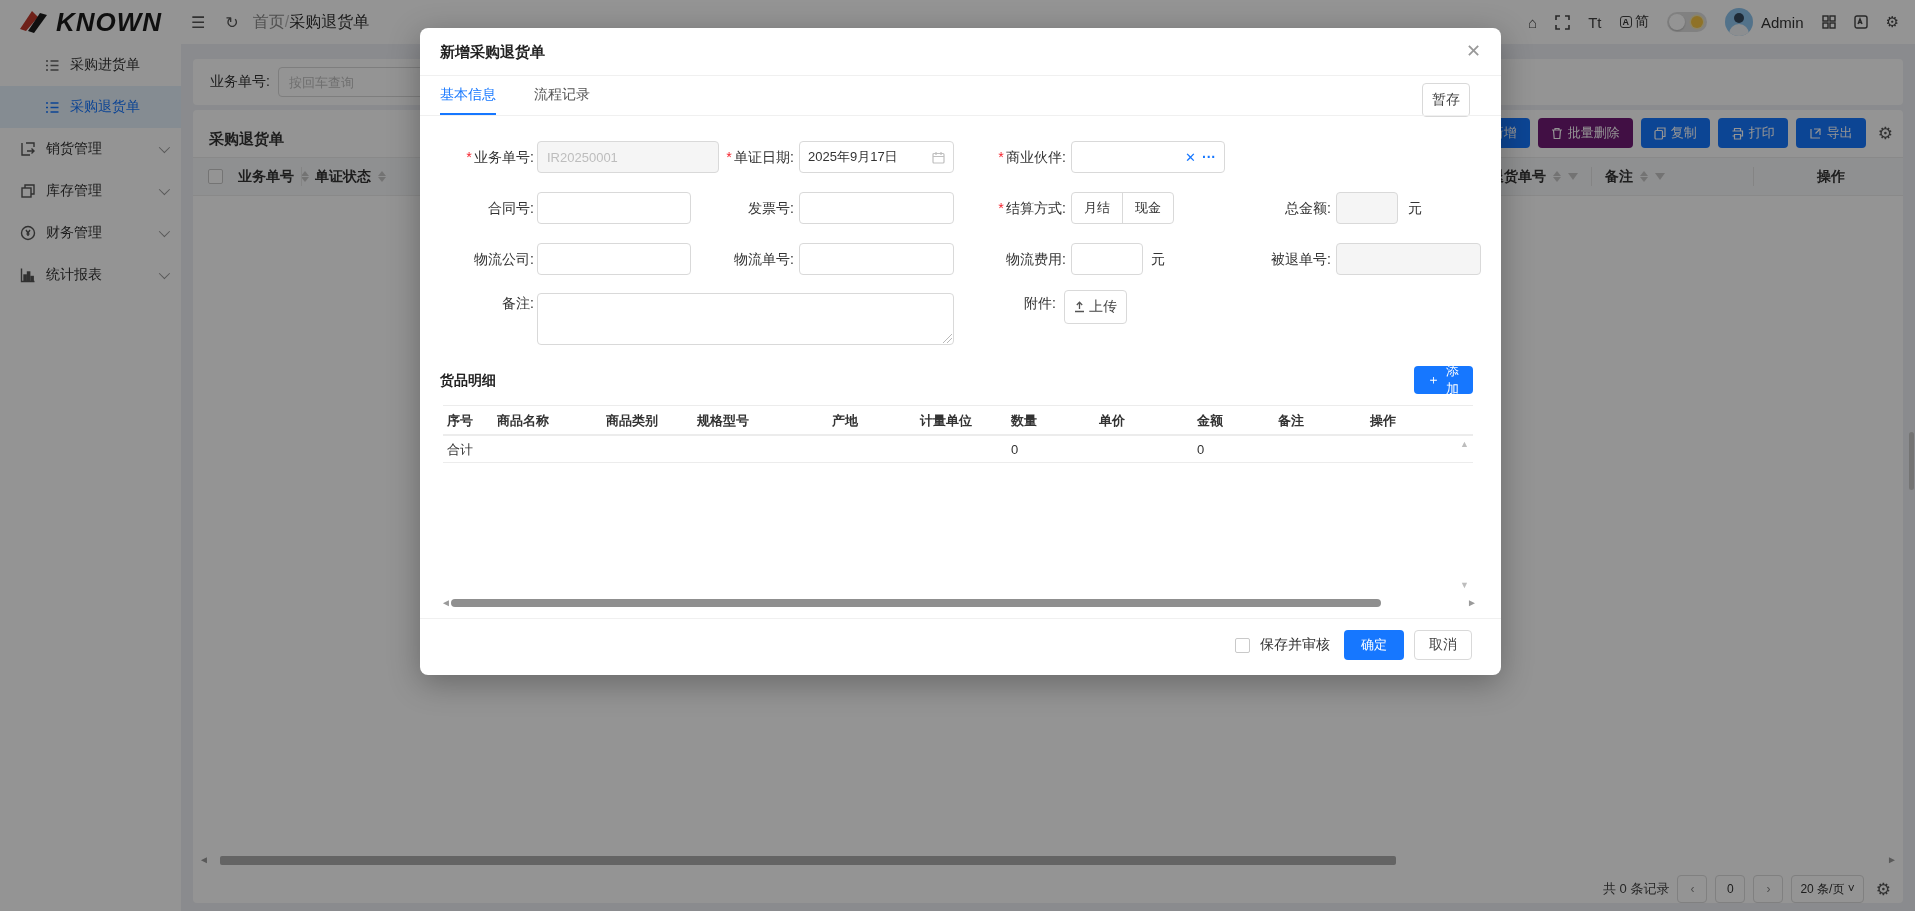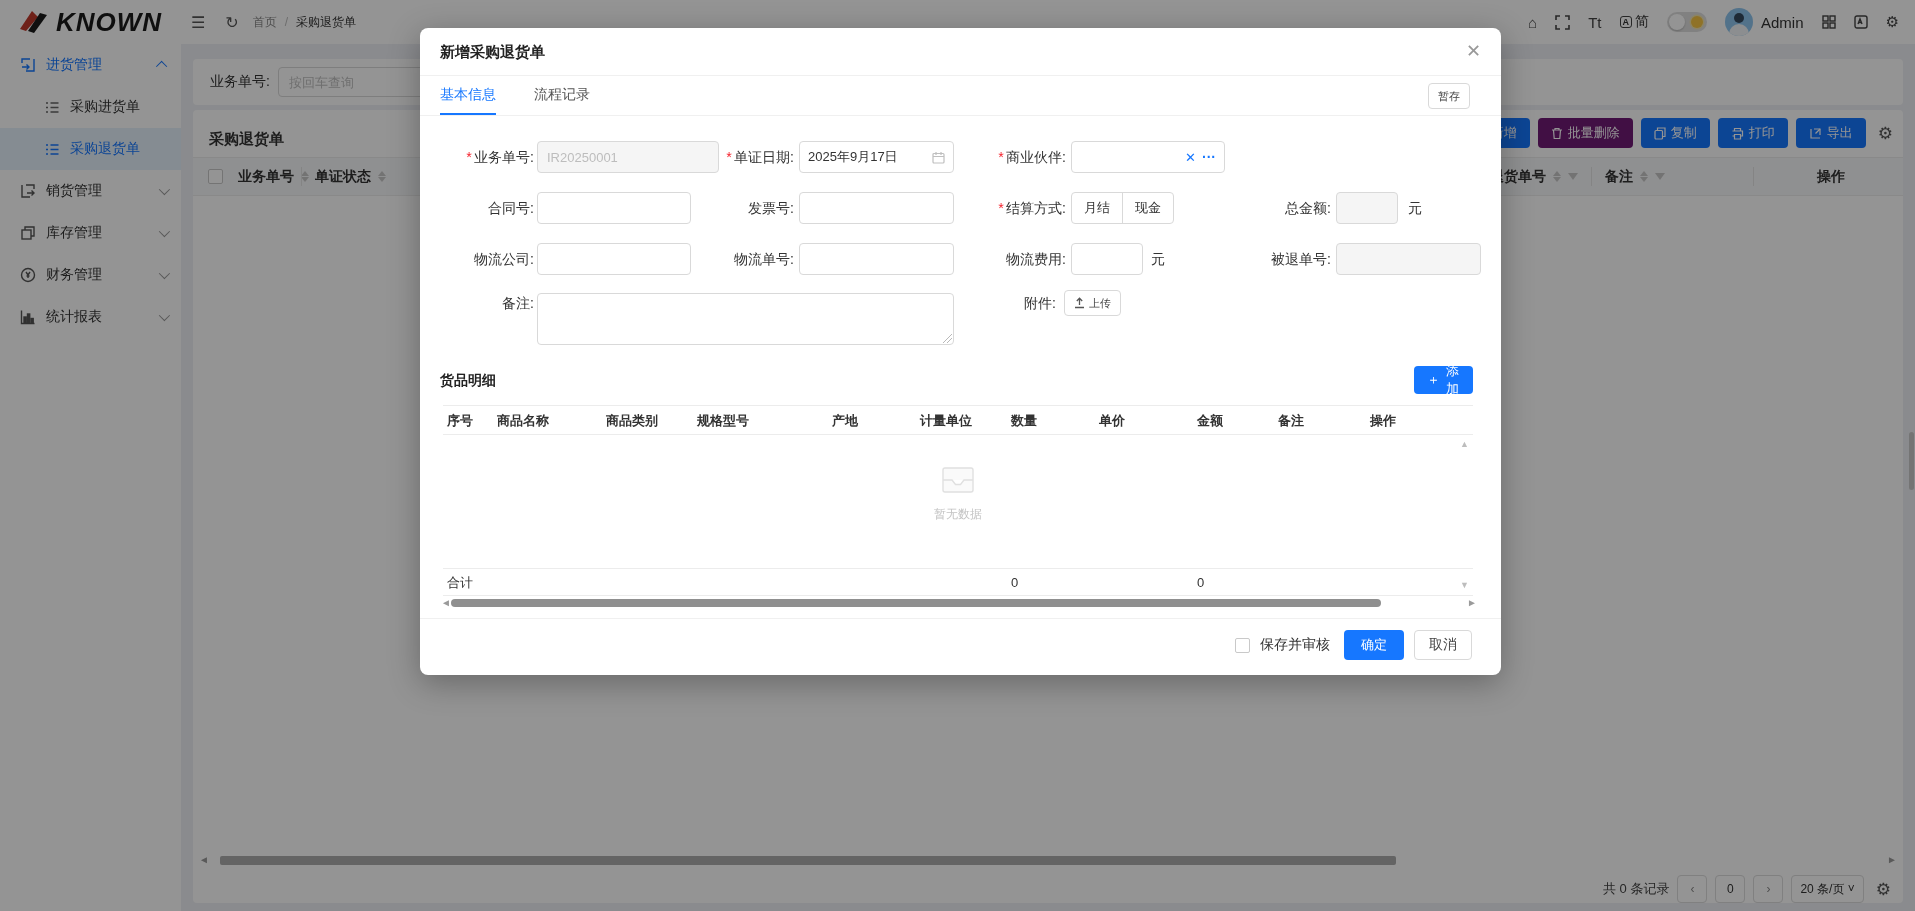--- a/index.html
+++ b/index.html
@@ -5,21 +5,21 @@
   * { margin:0; padding:0; box-sizing:border-box; }
   html,body { width:1915px; height:911px; }
   body { font-family:"Liberation Sans",sans-serif; color:#333; }
   .app { position:relative; width:1915px; height:911px; background:#eef0f4; overflow:hidden; }
 
   
   .topbar { position:absolute; top:0; left:0; right:0; height:44px; background:#fff; display:flex; align-items:center; z-index:1; }
   .logo { display:flex; align-items:center; gap:8px; width:181px; padding-left:18px; }
   .logo-text { font-size:26px; font-weight:bold; font-style:italic; letter-spacing:1px; color:#1b1b1b; }
   .tb-icon { color:#555; font-size:16px; margin:0 10px; cursor:pointer; display:inline-flex; align-items:center; }
-  .breadcrumb { display:flex; align-items:center; gap:8px; font-size:12px; margin-left:4px; }
+  .breadcrumb { display:flex; align-items:center; font-size:16px; margin-left:4px; }
   .bc-home { color:#8a8a8a; } .bc-sep { color:#bbb; } .bc-cur { color:#333; }
   .tb-right { margin-left:auto; display:flex; align-items:center; gap:18px; padding-right:16px; }
   .tb-right .ric { color:#444; font-size:15px; cursor:pointer; display:inline-flex; align-items:center; }
   .lang { display:flex; align-items:center; gap:3px; font-size:14px; color:#333; }
   .lang-a { display:inline-block; border:1.5px solid #444; border-radius:3px; font-size:9px; line-height:10px; padding:0 2px; font-weight:bold; }
   .toggle { width:40px; height:20px; background:#dfdfdf; border-radius:10px; position:relative; cursor:pointer; }
   .toggle .knob { position:absolute; left:2px; top:2px; width:16px; height:16px; border-radius:50%; background:#fff; box-shadow:0 1px 2px rgba(0,0,0,.2); }
   .toggle .sun { position:absolute; right:4px; top:4px; width:12px; height:12px; border-radius:50%; background:#f6c544; box-shadow:0 0 0 1.5px #f0e3ae; }
   .avatar { width:28px; height:28px; border-radius:50%; background:#8ec5ee; position:relative; overflow:hidden; }
   .avatar .head { position:absolute; left:9px; top:5px; width:10px; height:10px; border-radius:50%; background:#34495e; }
@@ -72,21 +72,21 @@
   
   .modal { position:absolute; left:420px; top:28px; width:1081px; height:647px; background:#fff; border-radius:8px; box-shadow:0 8px 32px rgba(0,0,0,.3); z-index:10; font-size:14px; }
   .m-title { position:absolute; left:20px; top:15px; font-size:15px; font-weight:bold; color:#222; }
   .m-close { position:absolute; right:20px; top:12px; font-size:18px; color:#999; cursor:pointer; }
   .m-hr1 { position:absolute; left:0; right:0; top:47px; height:1px; background:#f0f0f0; }
   .m-tabs { position:absolute; left:20px; top:47px; height:40px; display:flex; gap:38px; }
   .m-tab { display:flex; align-items:center; font-size:14px; color:#555; cursor:pointer; position:relative; }
   .m-tab.active { color:#1677ff; }
   .m-tab.active::after { content:""; position:absolute; left:0; right:0; bottom:0; height:2px; background:#1677ff; }
   .m-hr2 { position:absolute; left:0; right:0; top:87px; height:1px; background:#f0f0f0; }
-  .btn-plain { background:#fff; border:1px solid #d9d9d9; color:#444; height:26px; padding:8px 9px; font-size:11px; border-radius:4px; display:inline-flex; align-items:center; gap:4px; cursor:pointer; font-family:inherit; }
+  .btn-plain { background:#fff; border:1px solid #d9d9d9; color:#444; height:34px; padding:8px 9px; font-size:14px; border-radius:4px; display:inline-flex; align-items:center; gap:4px; cursor:pointer; font-family:inherit; }
   .m-draft { position:absolute; right:31px; top:55px; }
 
   .f-label { position:absolute; width:114px; text-align:right; font-size:14px; color:#333; line-height:32px;padding-left:16px; }
   .f-label .req { color:#f5222d; margin-right:3px; }
   .f-input { position:absolute; height:32px; border:1px solid #d9d9d9; border-radius:4px; background:#fff; font-size:13px; color:#333; padding:0 9px; font-family:inherit; }
   .f-input:disabled, .f-input.disabled { background:#f5f5f5; color:#bdbdbd; }
   .f-box { position:absolute; height:32px; border:1px solid #d9d9d9; border-radius:4px; background:#fff; display:flex; align-items:center; padding:0 8px; font-size:13px; }
   .f-unit { position:absolute; line-height:32px; font-size:14px; color:#333; }
   .seg { position:absolute; height:32px; display:flex; border:1px solid #d9d9d9; border-radius:4px; overflow:hidden; }
   .seg span { padding:0 12px; line-height:30px; font-size:13px; color:#333; cursor:pointer; }
@@ -169,28 +169,20 @@
         <svg width="14" height="14" viewBox="0 0 14 14" fill="none" stroke="#444" stroke-width="1.4">
           <rect x="1" y="1" width="12" height="12" rx="2"></rect>
             <path d="M4 9l2-5 2 5M4.7 7.5h2.6"></path>
           </svg>
       </span>
       <span class="ric">⚙</span>
     </div>
   </div>
 
   <div class="sidebar">
-    <div class="side-item parent-active">
-      <svg width="16" height="16" viewBox="0 0 16 16" fill="none" stroke="#1677ff" stroke-width="1.4">
-        <path d="M14 2v12H6M10 2H2v4"></path>
-          <path d="M2 10h7M6.5 7.5L9 10l-2.5 2.5"></path>
-        </svg>
-      <span>进货管理</span>
-      <i class="chev up"></i>
-    </div>
     <div class="side-item side-child">
       <svg width="15" height="15" viewBox="0 0 15 15" fill="none" stroke="#666" stroke-width="1.4">
         <path d="M1.5 3h2M6 3h8M1.5 7.5h2M6 7.5h8M1.5 12h2M6 12h8"></path>
         </svg>
       <span>采购进货单</span>
     </div>
     <div class="side-item side-child active">
       <svg width="15" height="15" viewBox="0 0 15 15" fill="none" stroke="#1677ff" stroke-width="1.4">
         <path d="M1.5 3h2M6 3h8M1.5 7.5h2M6 7.5h8M1.5 12h2M6 12h8"></path>
         </svg>
@@ -430,29 +422,20 @@
         <span style="left:163px;">商品类别</span>
         <span style="left:254px;">规格型号</span>
         <span style="left:389px;">产地</span>
         <span style="left:477px;">计量单位</span>
         <span style="left:568px;">数量</span>
         <span style="left:656px;">单价</span>
         <span style="left:754px;">金额</span>
         <span style="left:835px;">备注</span>
         <span style="left:927px;">操作</span>
       </div>
-      <div class="dt-body">
-        <div class="empty">
-          <svg width="46" height="34" viewBox="0 0 46 34">
-            <rect x="8" y="5" width="30" height="24" rx="2" fill="#fafafa" stroke="#e0e0e0" stroke-width="1.4"></rect>
-            <path d="M8 17h9l3.5 4.5h5L29 17h9" fill="#fff" stroke="#e0e0e0" stroke-width="1.4"></path>
-          </svg>
-          <div class="empty-text">暂无数据</div>
-        </div>
-      </div>
       <div class="dt-total">
         <span style="left:4px;">合计</span>
         <span style="left:568px;">0</span>
         <span style="left:754px;">0</span>
       </div>
     </div>
 
     <span class="vcaret" style="top:412px;">▲</span>
     <span class="vcaret" style="top:553px;">▼</span>
 

